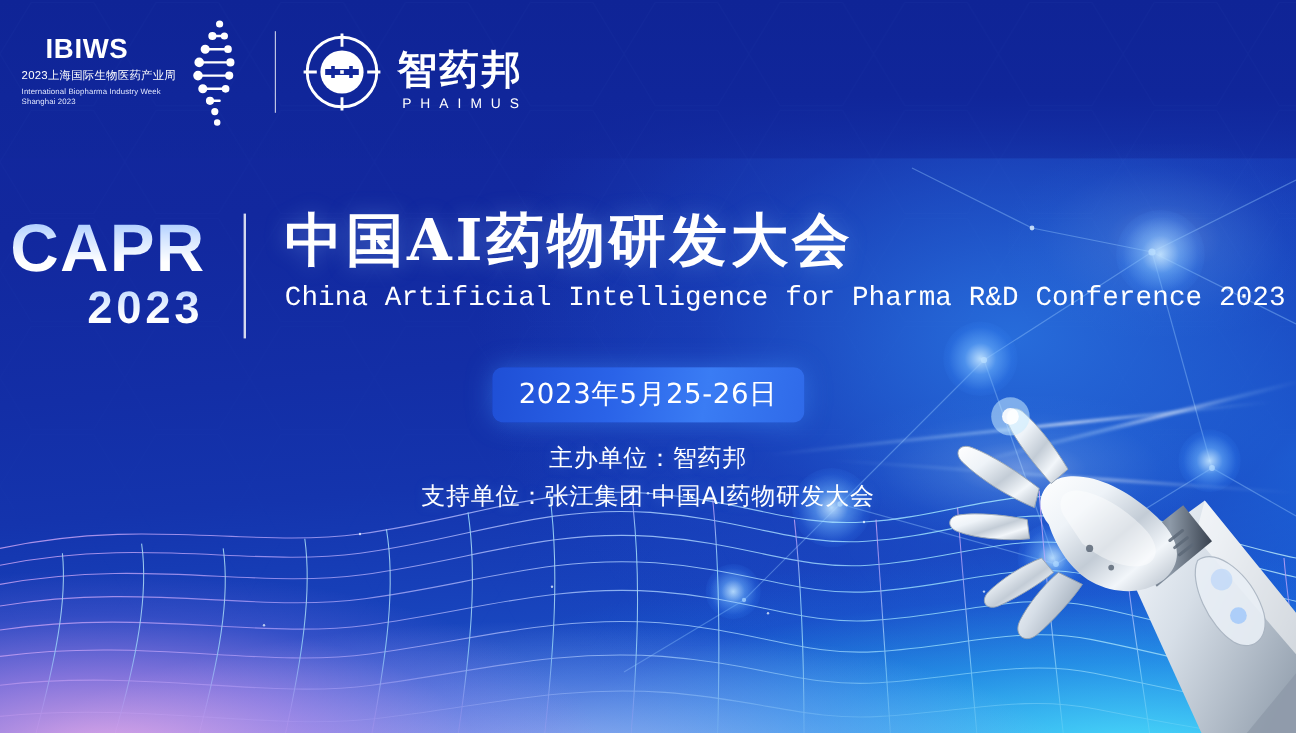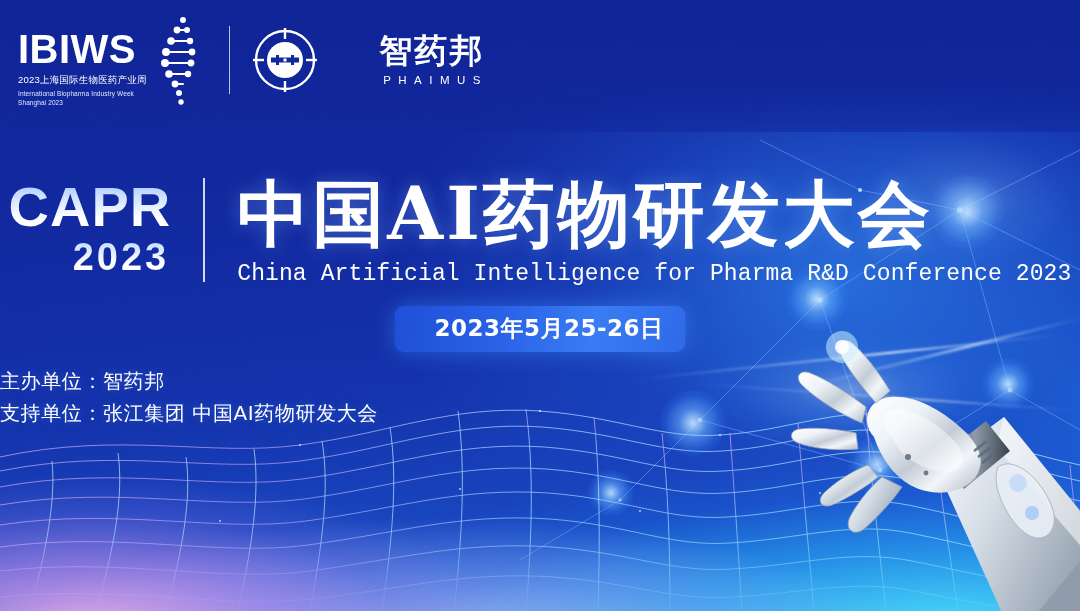--- a/index.html
+++ b/index.html
@@ -73,37 +73,38 @@
   
   .logo-bar {
     position: absolute;
     left: 18px; top: 16px;
     display: flex; align-items: center;
     height: 88px;
   }
   .ibiws-block { display:flex; align-items:flex-start; }
   .ibiws-text { margin-top: 16px; }
   .ibiws-word {
-    font-size: 40px; font-weight: 800; color: #ffffff;
+    font-size: 23px; font-weight: 800; color: #ffffff;
     letter-spacing: 0.5px; line-height: 1;
     font-family: "Liberation Sans", sans-serif;
+    margin-left: 20px;
   }
   .ibiws-cn { font-size: 9.5px; color: #ffffff; margin-top: 5px; letter-spacing: 0.2px; white-space:nowrap;}
   .ibiws-en { font-size: 6.5px; color: #e2e8ff; margin-top: 2.5px; letter-spacing: 0.1px; white-space:nowrap;}
   .ibiws-city { font-size: 6.5px; color: #e2e8ff; margin-top: 2px; letter-spacing: 0.1px; white-space:nowrap;}
 
   .helix { margin-left: 6px; margin-top: 2px; }
 
   .logo-divider {
     width: 1.5px; height: 68px;
     background: rgba(255,255,255,0.72);
     margin: 0 22px 0 26px;
   }
 
-  .phaimus-block { display:flex; align-items:center;gap:48px; }
+  .phaimus-block { display:flex; align-items:flex-end; }
   .phaimus-mark { margin-right: 13px; }
   .phaimus-cn {
     font-size: 33px; font-weight: 700; color:#fff; line-height:1;
     letter-spacing: 2px;
     font-family: "DejaVu Sans", "Liberation Sans", sans-serif;
   }
   .phaimus-en {
     font-size: 11.5px; color:#fff; letter-spacing: 7.5px; margin-top: 7px;
     text-align: center; padding-left: 4px;
   }
@@ -137,47 +138,48 @@
   }
 
   .title-divider {
     width: 2px; height: 104px;
     background: rgba(255,255,255,0.82);
     margin: 2px 18px 0 18px;
   }
 
   .main-col { display:flex; flex-direction: column; }
   .title-cn {
-    font-size: 72px; font-weight: 700; color: #ffffff;
+    font-size: 48px; font-weight: 700; color: #ffffff;
     line-height: 1.05; letter-spacing: 3px; white-space: nowrap;
     font-family: "DejaVu Serif", "Liberation Serif", serif;
     text-shadow: 0 0 18px rgba(150,200,255,0.35);
   }
   .title-en {
     font-size: 23px; color: #ffffff; margin-top: 9px;
     letter-spacing: 0.1px; white-space: nowrap; font-weight: 400;
     font-family: Liberation Mono, monospace;
   }
 
   
   .date-badge {
     position: absolute; left: 50%; top: 306px;
     transform: translateX(-50%);
-    padding: 7px 22px 8px 40px;
+    padding: 7px 22px 8px 22px;
     border-radius: 9px;
     background: linear-gradient(100deg, #1f4fd6 0%, #2a63e8 38%, #3a7cf4 68%, #2f6ae9 100%);
     box-shadow: 0 0 22px rgba(70,150,255,0.45);
-    color: #ffffff; font-size: 23px; font-weight: 700;
+    color: #ffffff; font-size: 23px; font-weight: 400;
     letter-spacing: 0.5px; white-space: nowrap;
     font-family: "DejaVu Sans", "Liberation Sans", sans-serif;
   }
 
   
   .org-lines {
     position: absolute; left:0; right:0; top: 365px;
+    text-align: center;
   }
   .org-line {
     color: #ffffff; font-size: 20px; line-height: 1.62;
     letter-spacing: 0.6px; white-space: nowrap;
     font-family: "DejaVu Sans", "Liberation Sans", sans-serif;
     text-shadow: 0 0 10px rgba(100,170,255,0.30);
   }
 
   
   .robot { position:absolute; right: -10px; bottom: -6px; width: 300px; height: 300px; pointer-events:none;}

